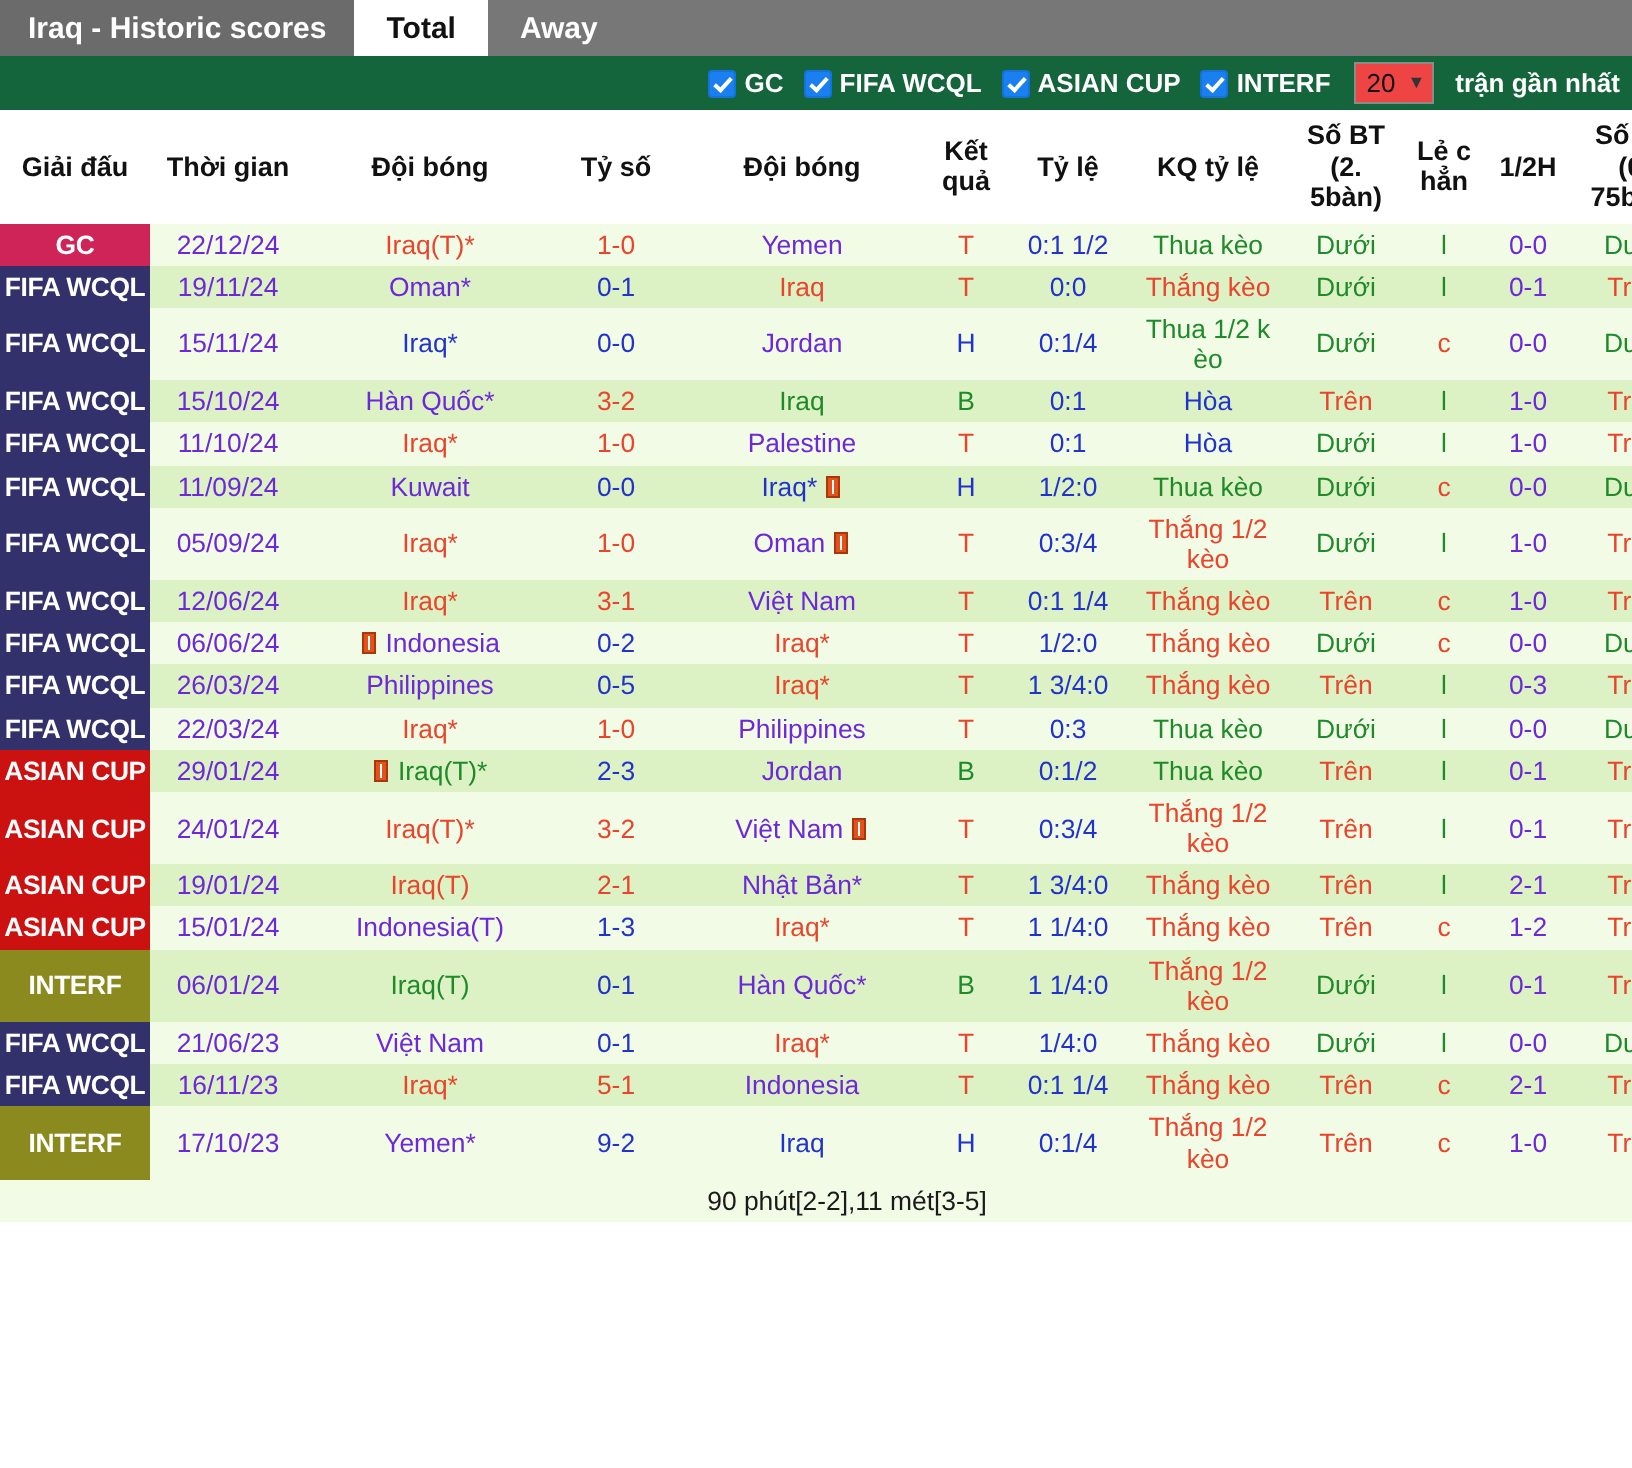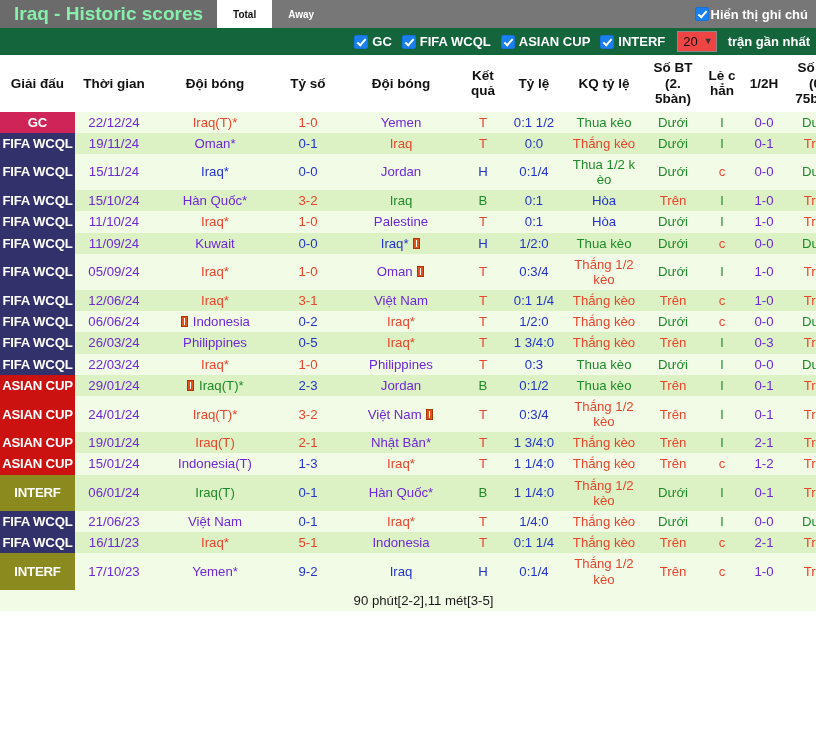--- a/index.html
+++ b/index.html
@@ -7,25 +7,25 @@
   body{
     width:816px;height:734px;overflow:hidden;
     font-family:"Liberation Sans","DejaVu Sans",sans-serif;
     font-size:13px;color:#222;background:#fff;
   }
   
   .tabbar{
     height:28px;background:#777777;display:flex;align-items:stretch;position:relative;
   }
   .tab-title{
-    background:#6b6b6b;color:#86efac;font-weight:bold;font-size:19px;
+    background:#6b6b6b;color:#ffffff;font-weight:bold;font-size:15px;
     display:flex;align-items:center;padding:4px 14px;white-space:nowrap;
   }
   .tab{
-    display:flex;align-items:center;padding:0 16px;font-size:10px;font-weight:bold;
+    display:flex;align-items:center;padding:0 16px;font-size:15px;font-weight:bold;
     color:#ffffff;white-space:nowrap;cursor:pointer;
   }
   .tab.active{background:#ffffff;color:#111;}
   .tab.link{}
   .tabbar-right{
     margin-left:auto;display:flex;align-items:center;padding-right:8px;gap:2px;
     color:#fff;font-weight:bold;font-size:13px;white-space:nowrap;
   }
   
   .filterbar{
@@ -98,24 +98,20 @@
   .colw-h{width:46px;}
   .colw-sobt2{width:60px;}
 </style>
 </head>
 <body>
 
 <div class="tabbar">
   <div class="tab-title">Iraq - Historic scores</div>
   <div class="tab active">Total</div>
   <div class="tab link">Away</div>
-  <div class="tabbar-right">
-    <span class="chk"></span>
-    <span>Hiển thị ghi chú</span>
-  </div>
 </div>
 
 <div class="filterbar">
   <span class="chk-grp">
     <span class="chk"></span>
     <span>GC</span>
   </span>
   <span class="chk-grp">
     <span class="chk"></span>
     <span>FIFA WCQL</span>

